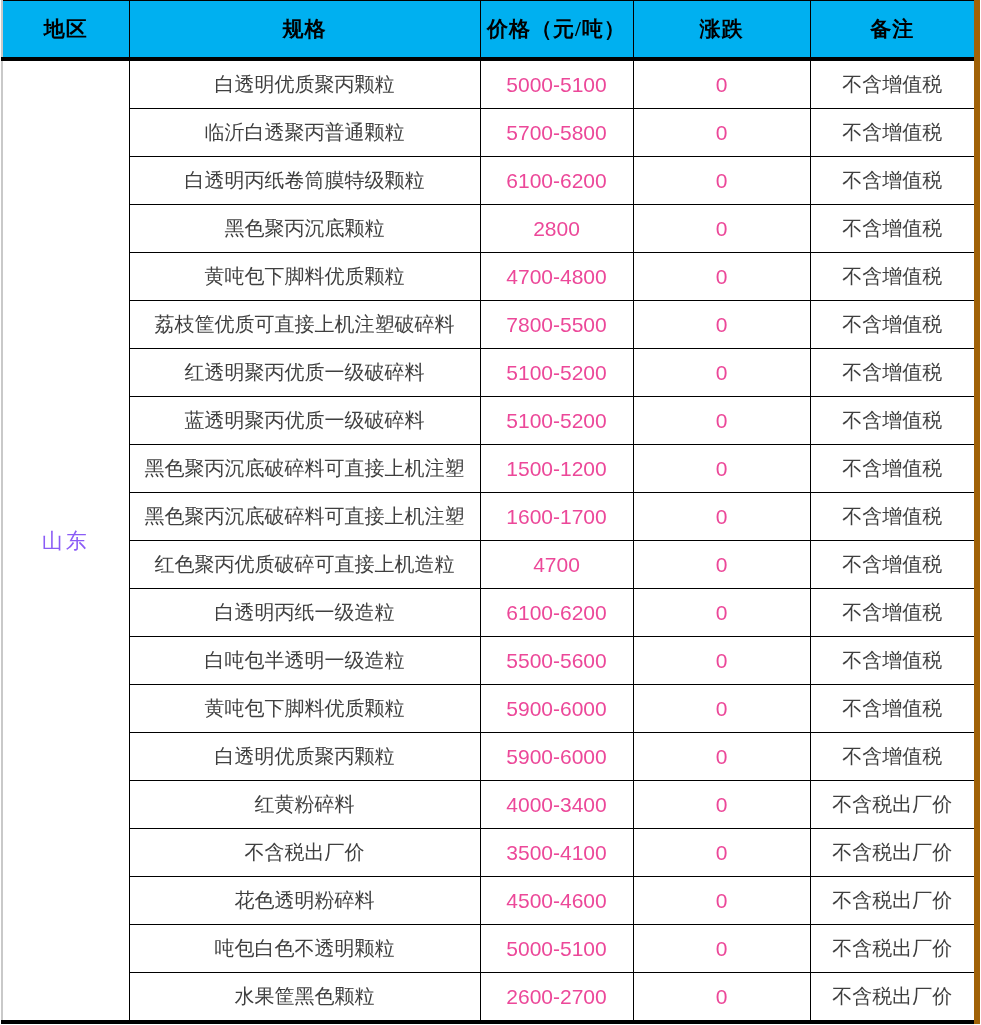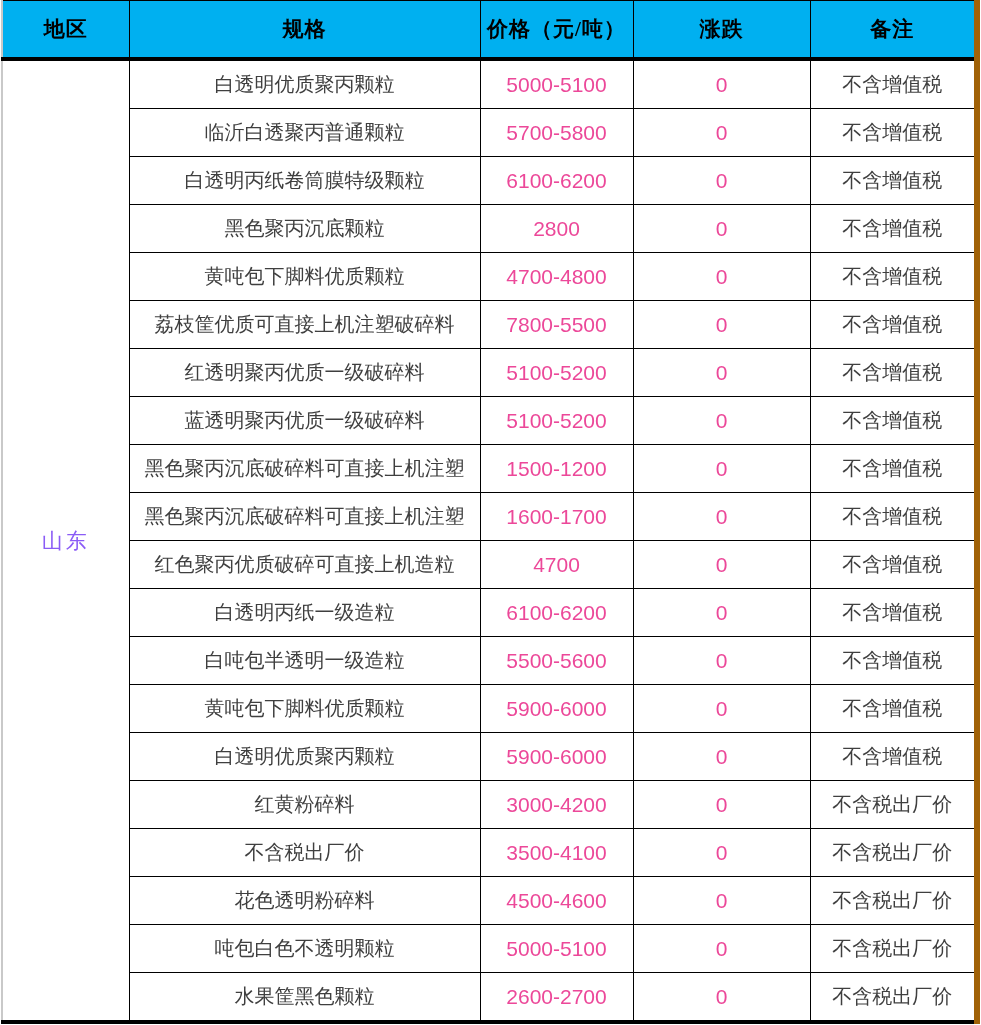--- a/index.html
+++ b/index.html
@@ -175,21 +175,21 @@
           <td class="note-cell">不含增值税</td>
         </tr>
         <tr>
           <td class="spec-cell">白透明优质聚丙颗粒</td>
           <td class="price-cell">5900-6000</td>
           <td class="change-cell">0</td>
           <td class="note-cell">不含增值税</td>
         </tr>
         <tr>
           <td class="spec-cell">红黄粉碎料</td>
-          <td class="price-cell">3000-4200</td>
+          <td class="price-cell">4000-3400</td>
           <td class="change-cell">0</td>
           <td class="note-cell">不含税出厂价</td>
         </tr>
         <tr>
           <td class="spec-cell">不含税出厂价</td>
           <td class="price-cell">3500-4100</td>
           <td class="change-cell">0</td>
           <td class="note-cell">不含税出厂价</td>
         </tr>
         <tr>

